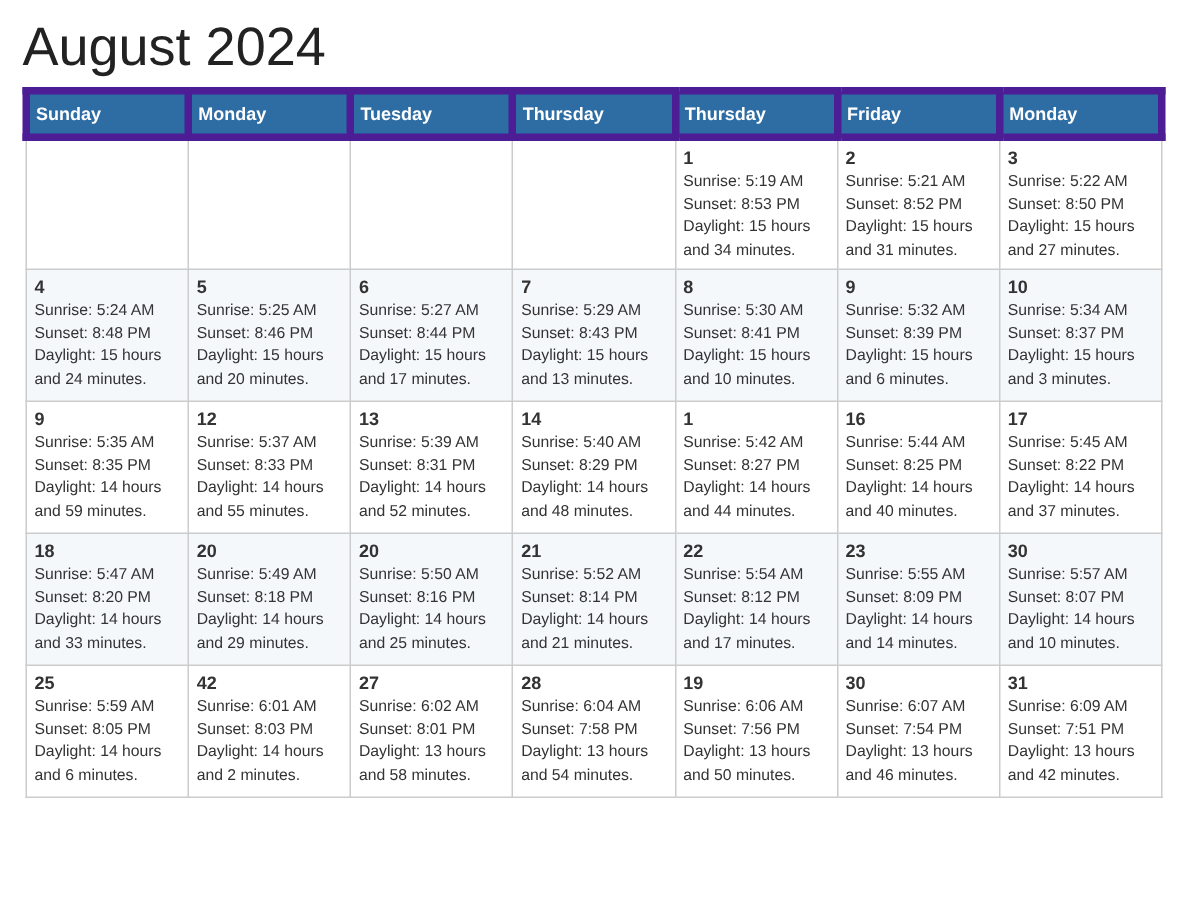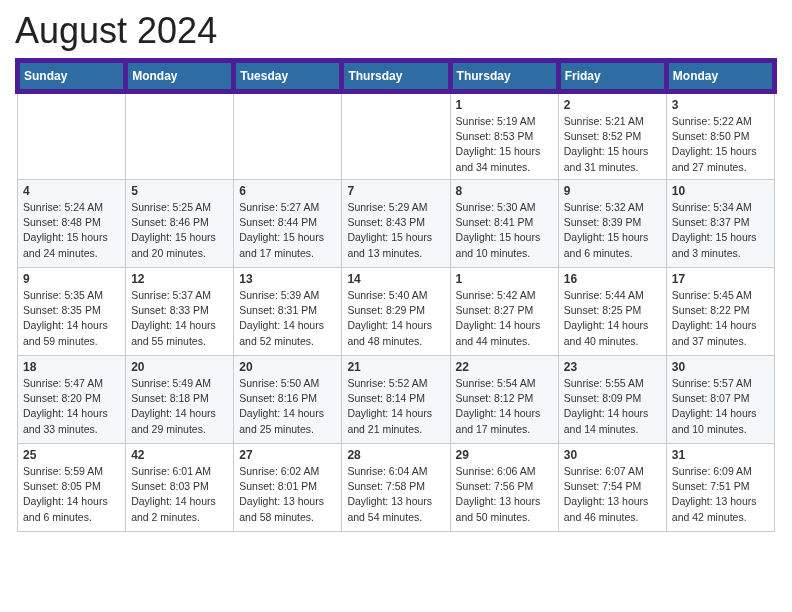--- a/index.html
+++ b/index.html
@@ -234,21 +234,21 @@
         </td>
         <td>
           <span class="day-num">27</span>
           <div class="day-info">Sunrise: 6:02 AM<br>Sunset: 8:01 PM<br>Daylight: 13 hours<br>and 58 minutes.</div>
         </td>
         <td>
           <span class="day-num">28</span>
           <div class="day-info">Sunrise: 6:04 AM<br>Sunset: 7:58 PM<br>Daylight: 13 hours<br>and 54 minutes.</div>
         </td>
         <td>
-          <span class="day-num">29</span>
+          <span class="day-num">19</span>
           <div class="day-info">Sunrise: 6:06 AM<br>Sunset: 7:56 PM<br>Daylight: 13 hours<br>and 50 minutes.</div>
         </td>
         <td>
           <span class="day-num">30</span>
           <div class="day-info">Sunrise: 6:07 AM<br>Sunset: 7:54 PM<br>Daylight: 13 hours<br>and 46 minutes.</div>
         </td>
         <td>
           <span class="day-num">31</span>
           <div class="day-info">Sunrise: 6:09 AM<br>Sunset: 7:51 PM<br>Daylight: 13 hours<br>and 42 minutes.</div>
         </td>

